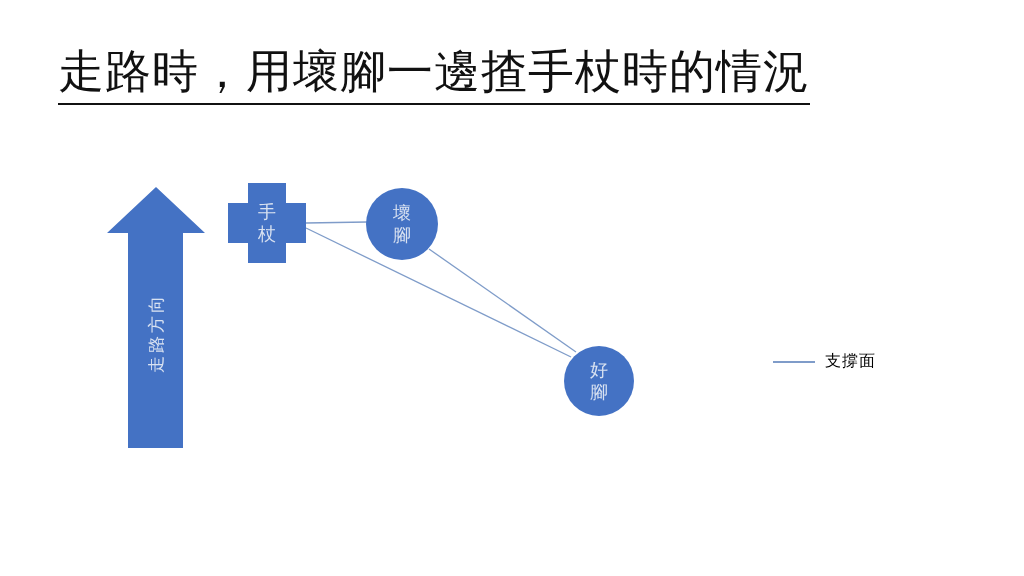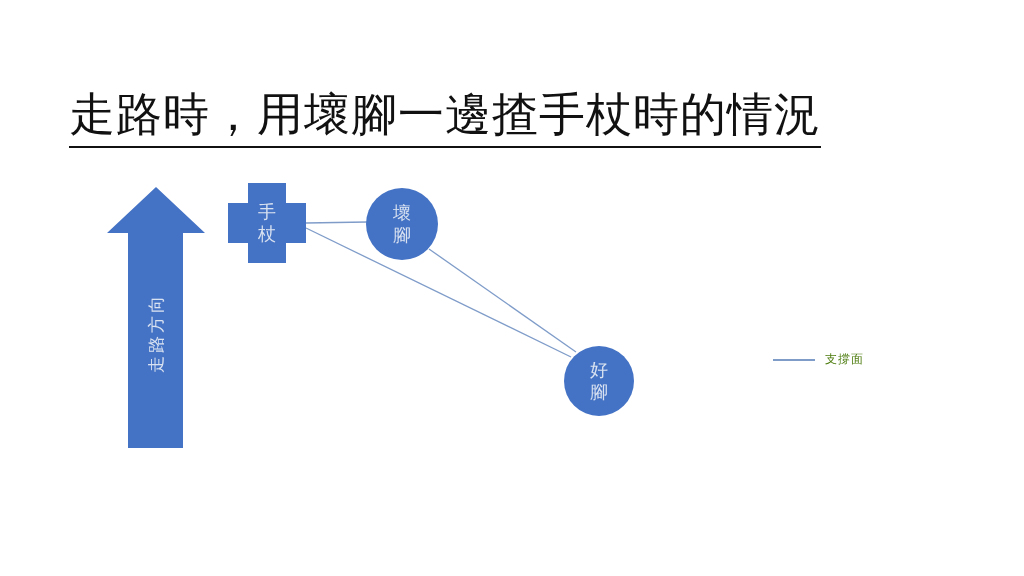--- a/index.html
+++ b/index.html
@@ -12,24 +12,23 @@
     position: relative;
     width: 1024px;
     height: 576px;
     background: #ffffff;
   }
 
   
   .title-wrap {
     position: absolute;
     top: 46px;
-    left: 11px;
+    left: 0;
     width: 868px;
     text-align: center;
-    margin-top: 43px;
   }
   .title-text {
     display: inline-block;
     font-size: 46px;
     line-height: 1.15;
     letter-spacing: 1px;
     color: #111111;
     border-bottom: 2px solid #111111;
     padding-bottom: 4px;
     font-weight: 400;
@@ -108,22 +107,22 @@
     display: flex;
     align-items: center;
   }
   .legend-line {
     width: 42px;
     height: 0;
     border-top: 2px solid #7f9cc9;
     margin-right: 10px;
   }
   .legend-label {
-    font-size: 12px;
-    color: #4d7c0f;
+    font-size: 16px;
+    color: #000000;
     letter-spacing: 1px;
   }
 </style>
 </head>
 <body>
 
 <div class="slide">
 
   <div class="title-wrap">
     <span class="title-text">走路時，用壞腳一邊揸手杖時的情況</span>

